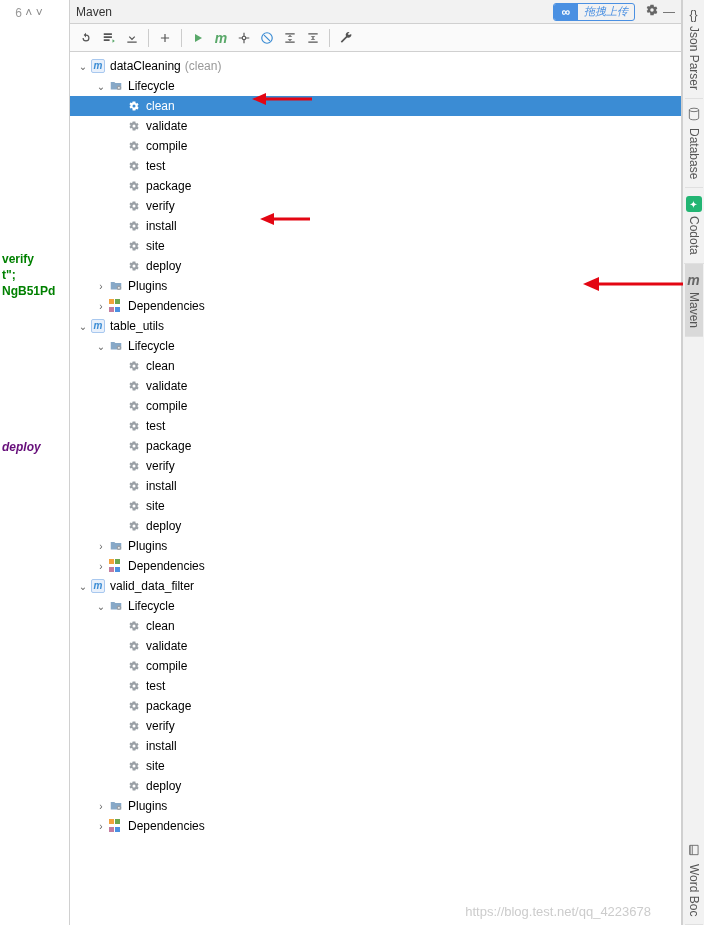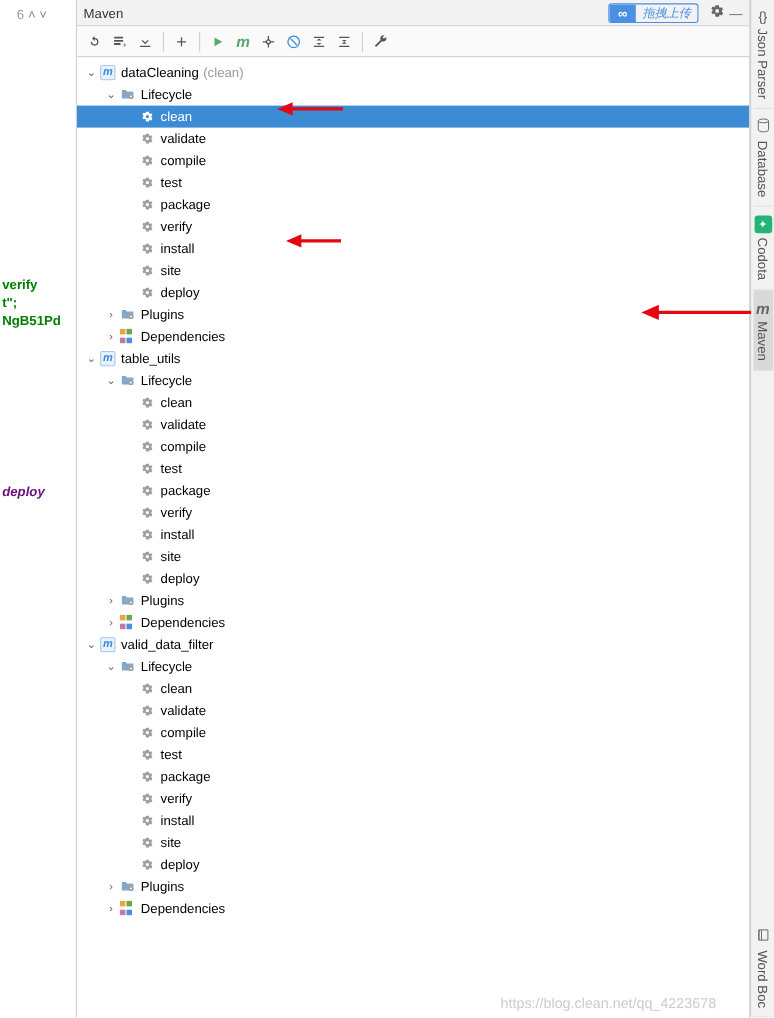--- a/index.html
+++ b/index.html
@@ -609,21 +609,21 @@
         </div>
       </div>
 
     <div class="red-arrow" style="top:275px; right:-2px;">
       <svg width="100" height="18">
           <line x1="100" y1="9" x2="14" y2="9"></line>
           <polygon points="0,9 16,2 16,16"></polygon>
         </svg>
     </div>
 
-    <div class="watermark">https://blog.clean.net/qq_4223678</div>
+    <div class="watermark">https://blog.test.net/qq_4223678</div>
   </div>
 
   <div class="rightbar">
     <div class="rtab">
       <span class="ric">{}</span>
       <span>Json Parser</span>
     </div>
     <div class="rtab">
       <span class="ric">
         <svg width="14" height="14" viewBox="0 0 24 24">

